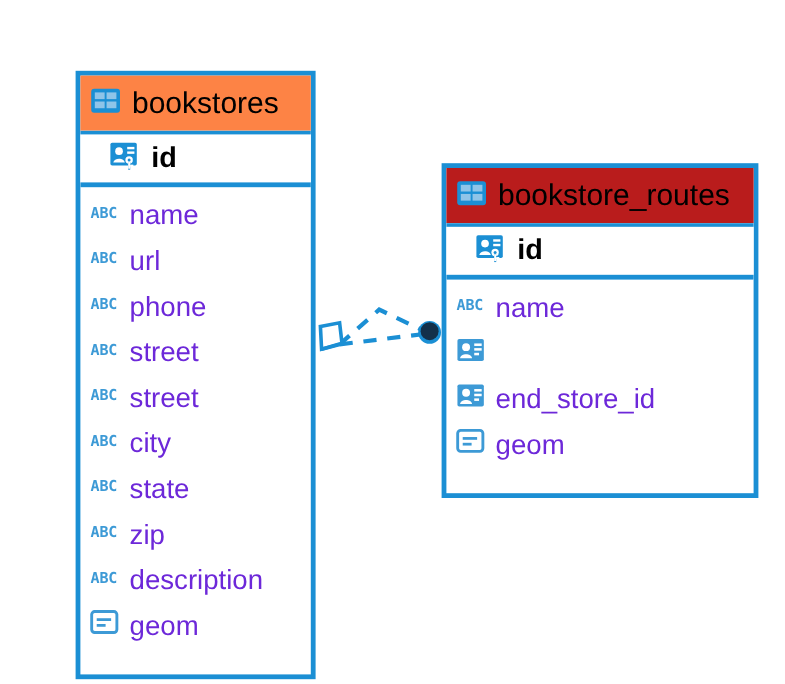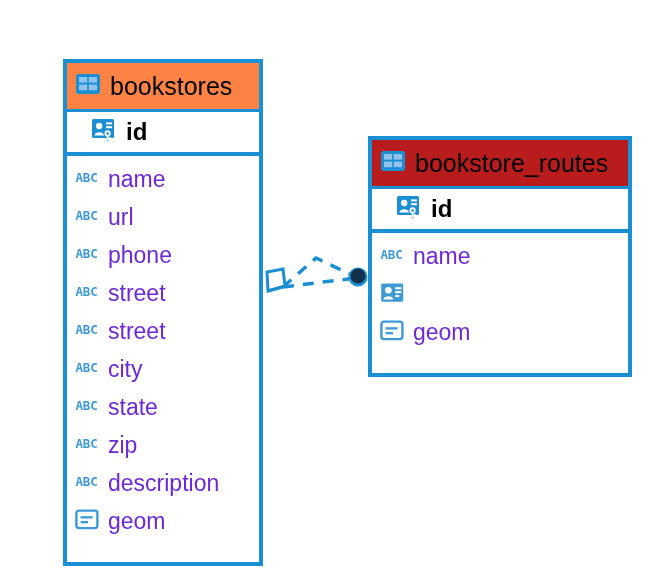--- a/index.html
+++ b/index.html
@@ -304,20 +304,33 @@
             <rect x="1.2" y="1.4" width="22" height="18.4" rx="1.5" fill="#3d9ad6"></rect>
             <circle cx="8.4" cy="8.3" r="3.3" fill="#ffffff"></circle>
             <path d="M 3.4 17.6 C 4 13.2 12.8 13.2 13.4 17.6 Z" fill="#ffffff"></path>
             <rect x="15.2" y="5.2" width="6.2" height="2.1" fill="#ffffff"></rect>
             <rect x="15.2" y="9.1" width="6.2" height="2.1" fill="#ffffff"></rect>
             <rect x="15.2" y="13" width="4" height="2.1" fill="#ffffff"></rect>
           </svg>
         </span>
       </div>
 
+      <div class="field-row">
+        <span class="ico">
+          <svg width="25" height="21" viewBox="0 0 25 21">
+            <rect x="1.2" y="1.4" width="22" height="18.4" rx="1.5" fill="#3d9ad6"></rect>
+            <circle cx="8.4" cy="8.3" r="3.3" fill="#ffffff"></circle>
+            <path d="M 3.4 17.6 C 4 13.2 12.8 13.2 13.4 17.6 Z" fill="#ffffff"></path>
+            <rect x="15.2" y="5.2" width="6.2" height="2.1" fill="#ffffff"></rect>
+            <rect x="15.2" y="9.1" width="6.2" height="2.1" fill="#ffffff"></rect>
+            <rect x="15.2" y="13" width="4" height="2.1" fill="#ffffff"></rect>
+          </svg>
+        </span>
+        <span class="field-label">end_store_id</span>
+      </div>
 
       <div class="field-row">
         <span class="ico">
           <svg width="25" height="21" viewBox="0 0 25 21">
             <rect x="1.4" y="1.6" width="21" height="17.5" rx="2.5" fill="#ffffff" stroke="#3d9ad6" stroke-width="2.4"></rect>
             <rect x="5.6" y="7.2" width="12" height="2.3" fill="#3d9ad6"></rect>
             <rect x="5.6" y="12" width="7.4" height="2.3" fill="#3d9ad6"></rect>
           </svg>
         </span>
         <span class="field-label">geom</span>

